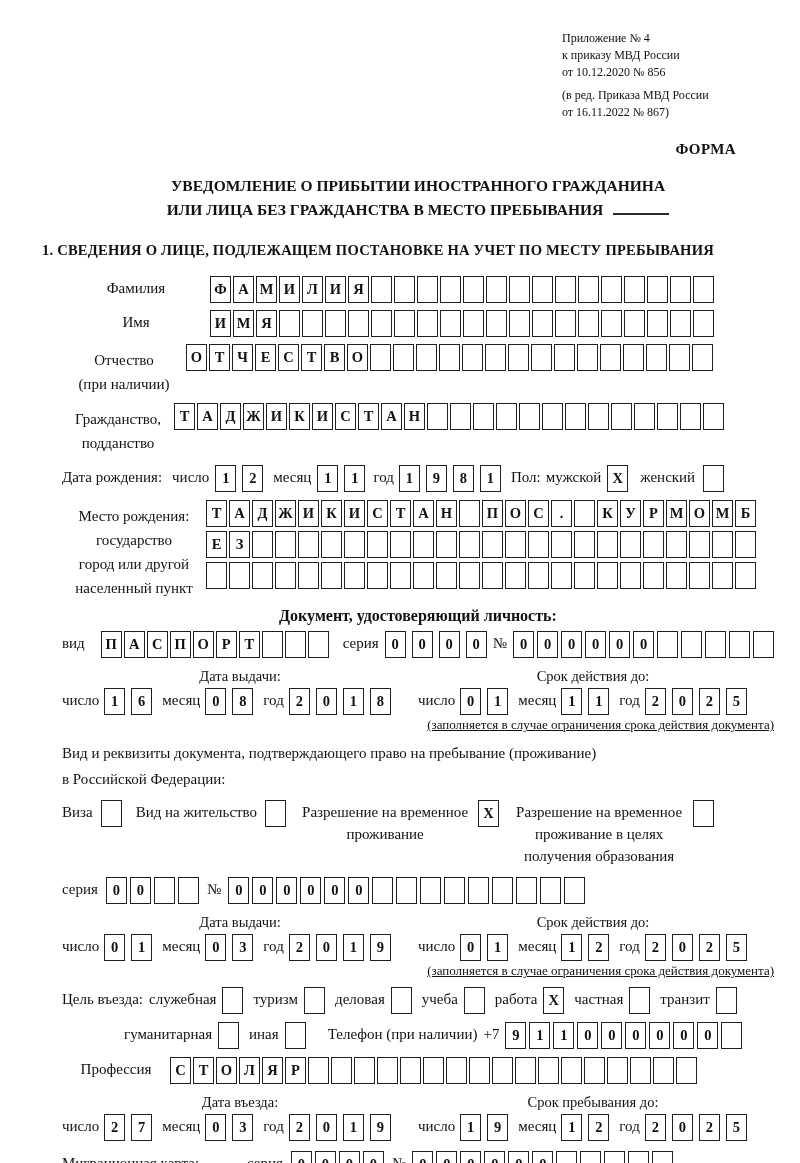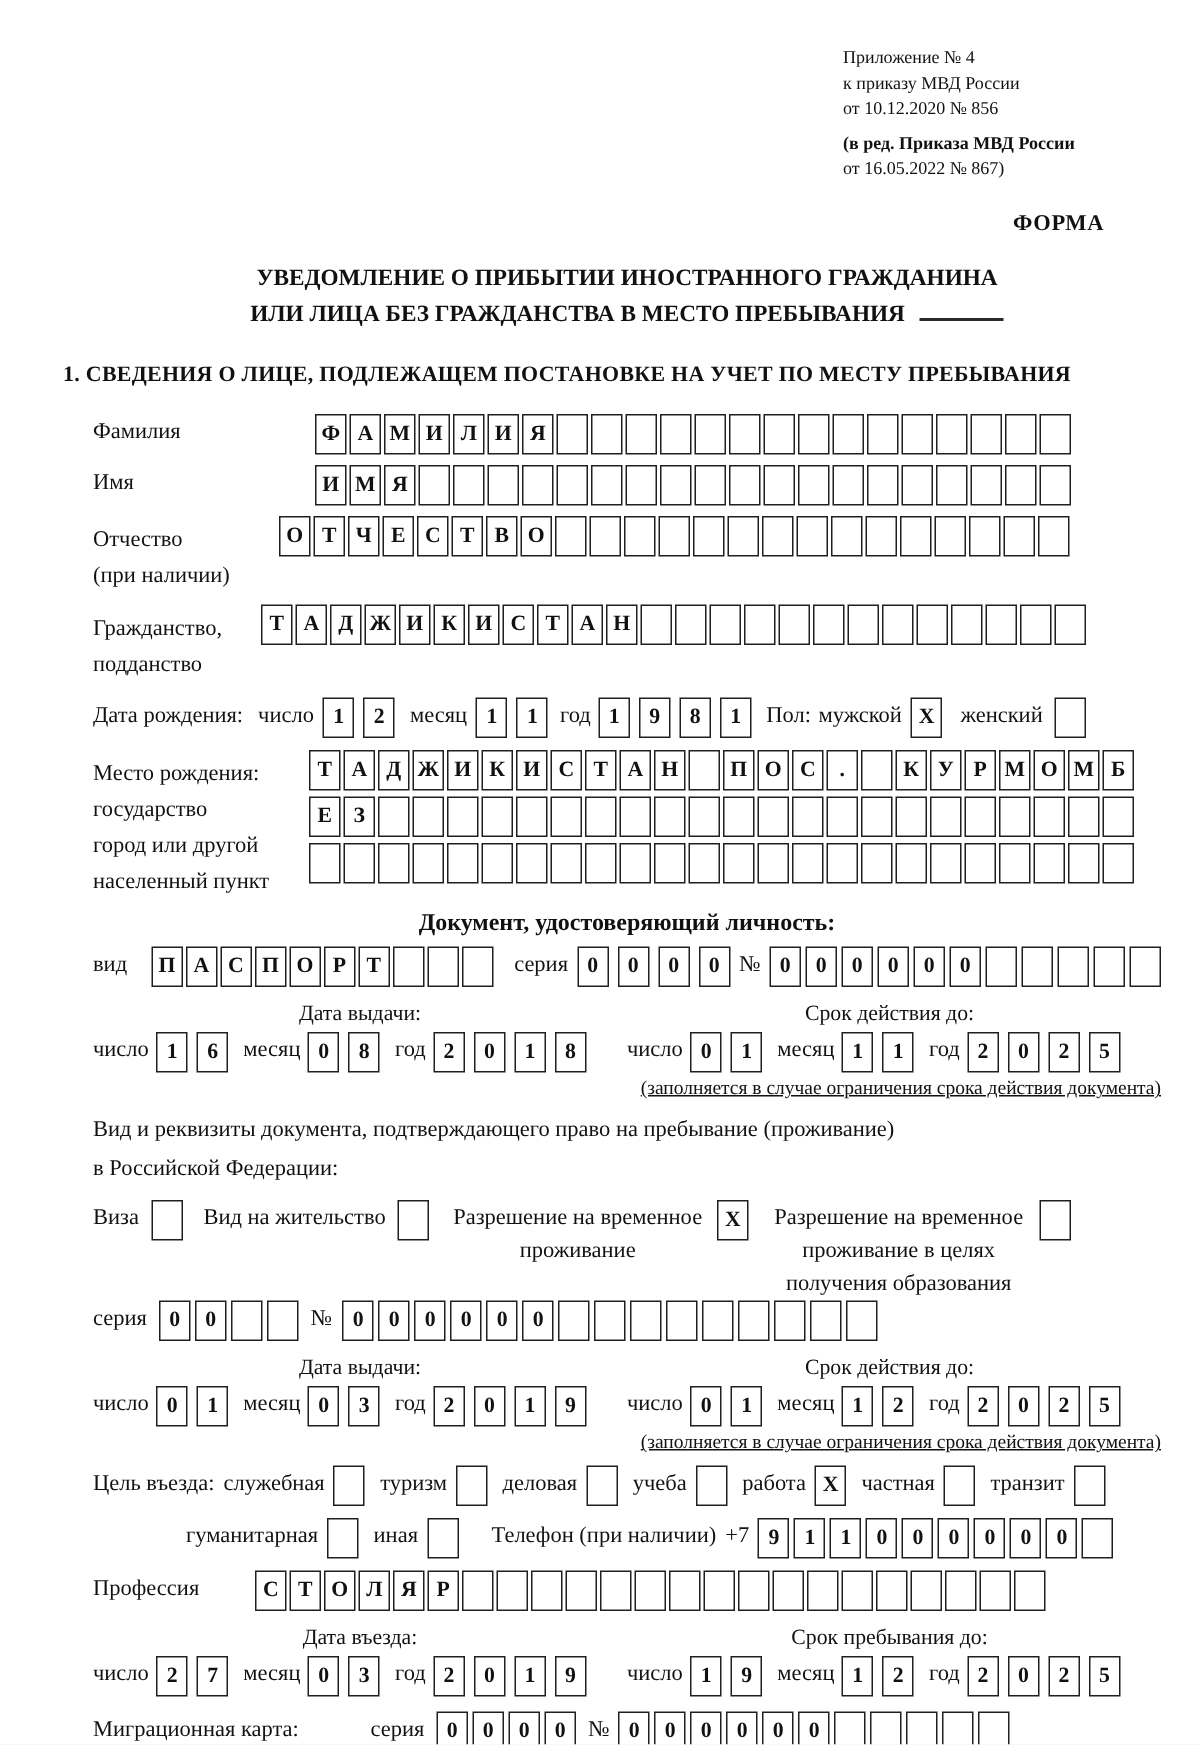--- a/index.html
+++ b/index.html
@@ -3,27 +3,27 @@
 <meta charset="utf-8">
 <style>
   * { margin:0; padding:0; box-sizing:border-box; }
   body { background:#e9e9e9; font-family:"Liberation Serif","DejaVu Serif",serif; }
   .page {
     width:800px; height:1163px; margin:0 auto; background:#ffffff;
     padding:30px 26px 18px 62px; color:#111; font-size:15px; overflow:hidden;
   }
   .header-block { margin-left:auto; width:212px; font-size:12px; line-height:1.42; }
   .header-block .hl { white-space:nowrap; }
-  .header-block .hl.gap { margin-top:6px;font-weight:bold; }
+  .header-block .hl.gap { margin-top:6px; }
   .form-label { text-align:right; font-weight:bold; font-size:15px; margin:20px 38px 16px 0; letter-spacing:.4px; }
   .title { text-align:center; font-weight:bold; font-size:15.5px; line-height:1.55; }
   .title-blank { display:inline-block; width:56px; border-bottom:2px solid #2a2a2a; height:14px; margin-left:10px; }
   .section-heading { font-weight:bold; font-size:14.6px; margin:20px 0 17px -20px; letter-spacing:.2px; }
   .row { display:flex; align-items:flex-start; margin-bottom:7px; }
-  .lbl { flex:none; padding-top:4px; }
+  .lbl { flex:none; padding-top:4px;text-align:center; }
   .lbl2 { line-height:1.6; }
   .cells { display:inline-flex; gap:2px; }
   .cell, .cbox {
     flex:none; width:21px; height:27px; border:1.8px solid #1f1f1f;
     display:inline-flex; align-items:center; justify-content:center;
     font-size:14.5px; font-weight:600; background:#fff;
   }
   .digits { gap:6px; }
   .stack { display:flex; flex-direction:column; gap:4px; }
   .w { padding-top:4px; }
@@ -34,36 +34,36 @@
   .dg-right { width:350px; }
   .dg-head { text-align:center; font-size:14.5px; margin-bottom:3px; }
   .dg-line { display:flex; align-items:flex-start; }
   .dg-line .w { margin-right:5px; }
   .dg-line .digits { margin-right:10px; }
   .small-note { font-size:13px; text-align:right; margin:2px 0 8px 0;text-decoration:underline; }
   .intro { margin:6px 0 8px 0; line-height:1.7; }
   .opt { display:flex; align-items:flex-start; margin-right:14px; }
   .opt .opt-lbl { padding-top:4px; margin-right:8px; }
   .opt .opt-lbl.c { text-align:center; line-height:1.45; padding-top:2px; }
-  .opts-row { display:flex; align-items:flex-start; margin:4px 0 0 0; }
+  .opts-row { display:flex; align-items:flex-start; margin:4px 0 10px 0; }
   .purpose-row { display:flex; align-items:flex-start; margin-bottom:8px; flex-wrap:nowrap; }
   .purpose-row .w { margin:0 6px 0 0; white-space:nowrap; }
   .purpose-row .cbox { margin-right:10px; }
 </style>
 </head>
 <body>
 
 <div class="page">
 
   <div class="header-block">
     <div class="hl">Приложение № 4</div>
     <div class="hl">к приказу МВД России</div>
     <div class="hl">от 10.12.2020 № 856</div>
     <div class="hl gap">(в ред. Приказа МВД России</div>
-    <div class="hl">от 16.05.2022 № 867)</div>
+    <div class="hl">от 16.11.2022 № 867)</div>
   </div>
   <div class="form-label">ФОРМА</div>
 
   <div class="title">
     <div>УВЕДОМЛЕНИЕ О ПРИБЫТИИ ИНОСТРАННОГО ГРАЖДАНИНА</div>
     <div><span>ИЛИ ЛИЦА БЕЗ ГРАЖДАНСТВА В МЕСТО ПРЕБЫВАНИЯ</span><span class="title-blank"></span></div>
   </div>
 
   <div class="section-heading">1. СВЕДЕНИЯ О ЛИЦЕ, ПОДЛЕЖАЩЕМ ПОСТАНОВКЕ НА УЧЕТ ПО МЕСТУ ПРЕБЫВАНИЯ</div>
 

